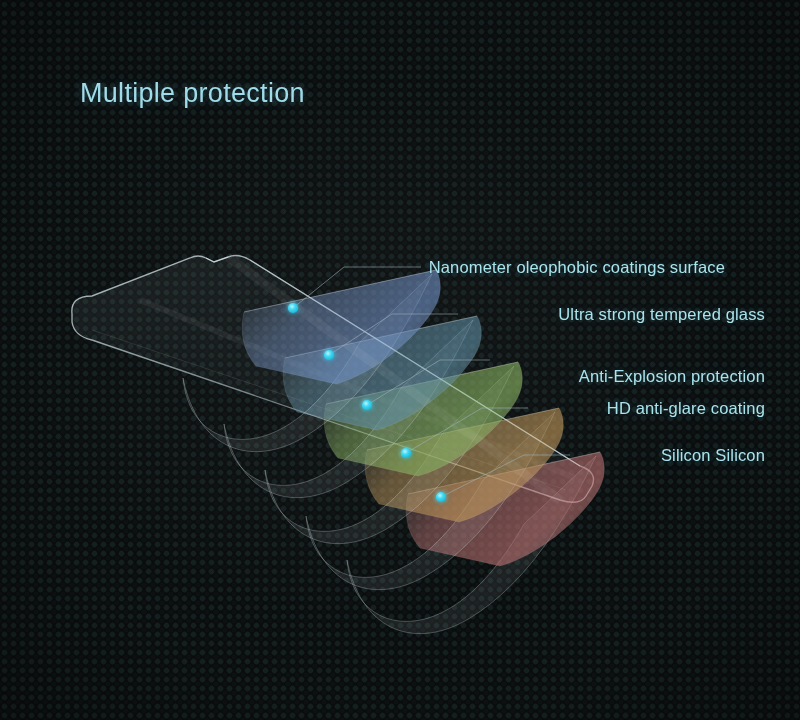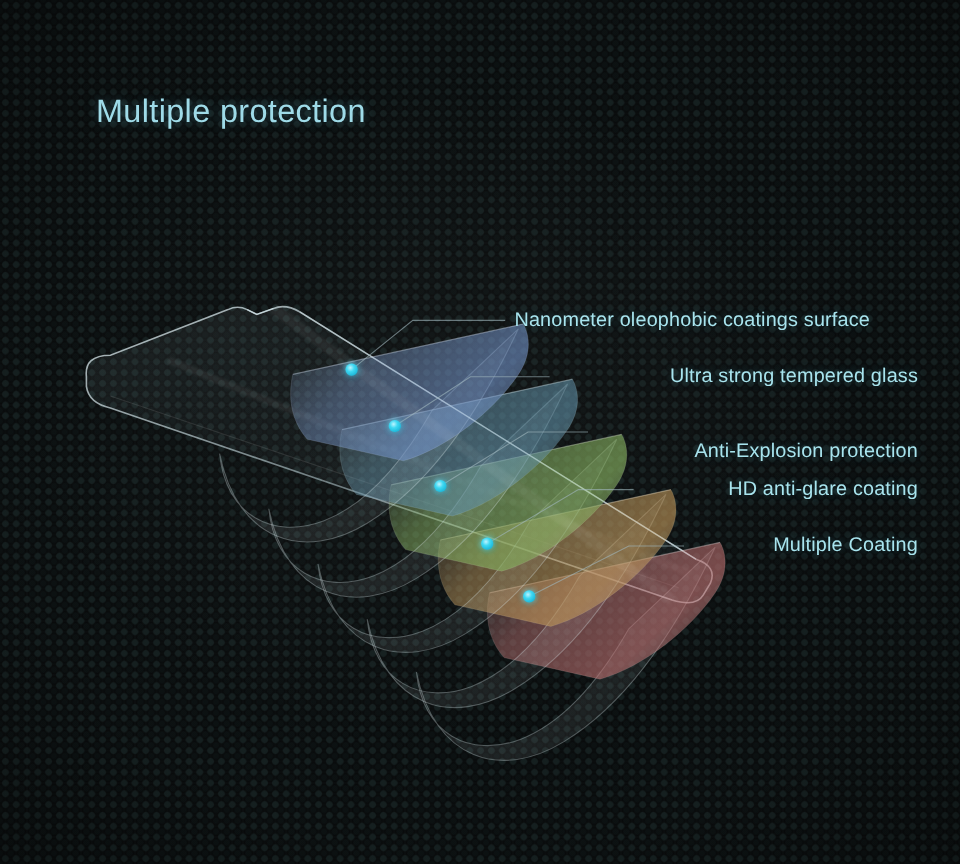--- a/index.html
+++ b/index.html
@@ -289,16 +289,16 @@
         <circle cx="406" cy="453" r="5.1" fill="url(#gDot)" filter="url(#fDot)"></circle>
         <circle cx="441" cy="497" r="5.1" fill="url(#gDot)" filter="url(#fDot)"></circle>
       </g>
   </svg>
 
   <div id="labels">
       <div class="label" style="left: 725px; top: 267px; transform: translate(-100%, -50%);">Nanometer oleophobic coatings surface</div>
       <div class="label" style="left: 765px; top: 314px; transform: translate(-100%, -50%);">Ultra strong tempered glass</div>
       <div class="label" style="left: 765px; top: 376px; transform: translate(-100%, -50%);">Anti-Explosion protection</div>
       <div class="label" style="left: 765px; top: 408px; transform: translate(-100%, -50%); text-align: center;">HD anti-glare coating</div>
-      <div class="label" style="left: 765px; top: 455px; transform: translate(-100%, -50%);">Multiple Coating</div>
+      <div class="label" style="left: 765px; top: 455px; transform: translate(-100%, -50%);">Silicon Silicon</div>
     </div>
 
 </div>
 
 </body></html>

